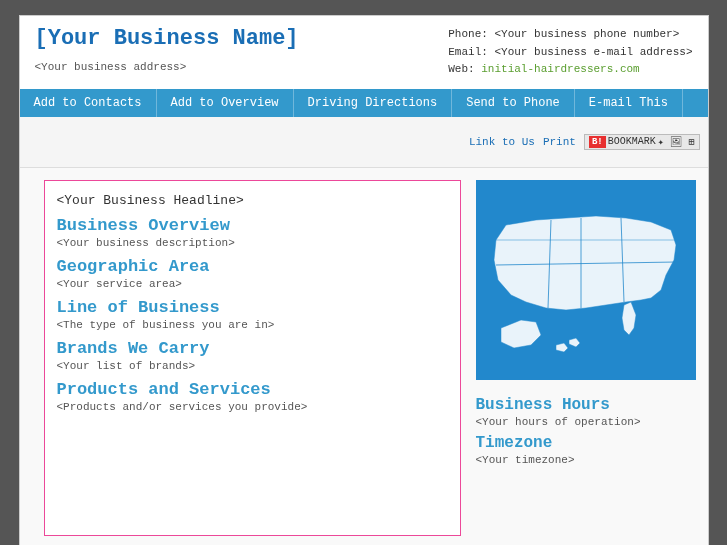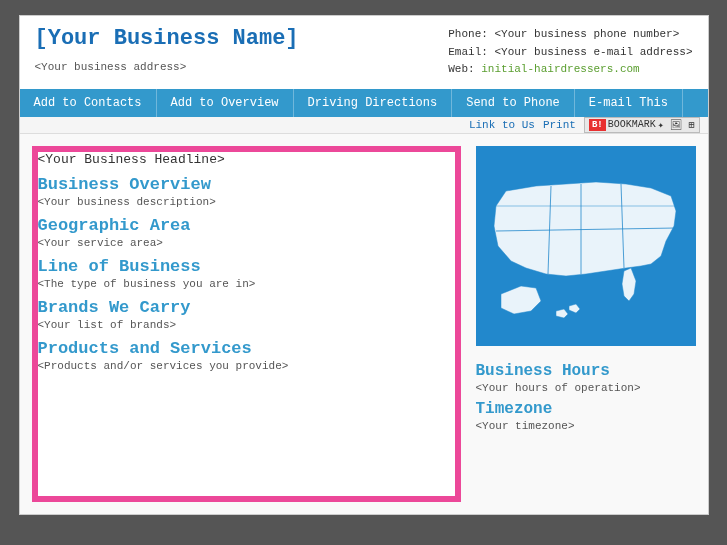--- a/index.html
+++ b/index.html
@@ -62,21 +62,21 @@
       display: block;
       border-right: 1px solid rgba(255,255,255,0.3);
       cursor: pointer;
     }
     
     .toolbar {
       background: #f5f5f5;
       display: flex;
       justify-content: flex-end;
       align-items: center;
-      padding: 0 8px;
+      padding: 17px 8px;
       gap: 8px;
       border-bottom: 1px solid #ddd;
       font-size: 11px;
     }
     .toolbar a {
       color: #1a6eb5;
       text-decoration: none;
       cursor: pointer;
     }
     .bookmark-btn {
@@ -101,21 +101,23 @@
     .main-content {
       display: flex;
       padding: 12px;
       gap: 15px;
       background: #f9f9f9;
       min-height: 380px;
     }
     .content-left {
       flex: 1;
       background: #fff;
-      border: 6px solid #ec4899;
+      padding: 12px;
+      border: 1px solid #ec4899;
+      margin-left: 12px;
     }
     .content-right {
       width: 220px;
       display: flex;
       flex-direction: column;
       gap: 0;
     }
     
     .map-area {
       background: #2288cc;

